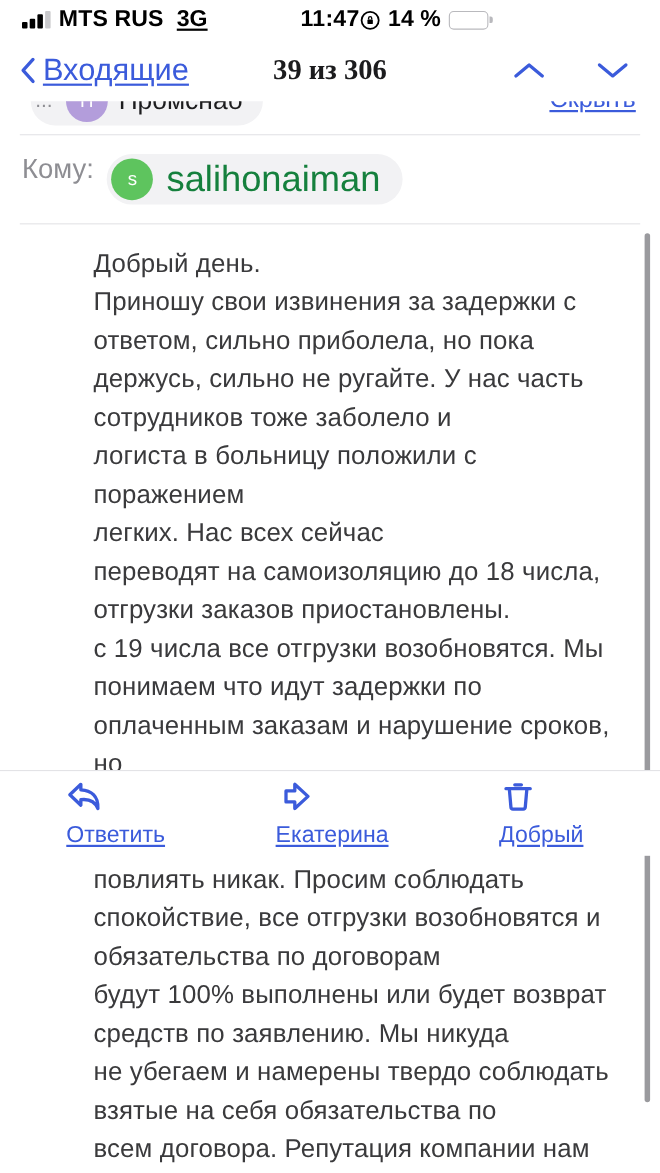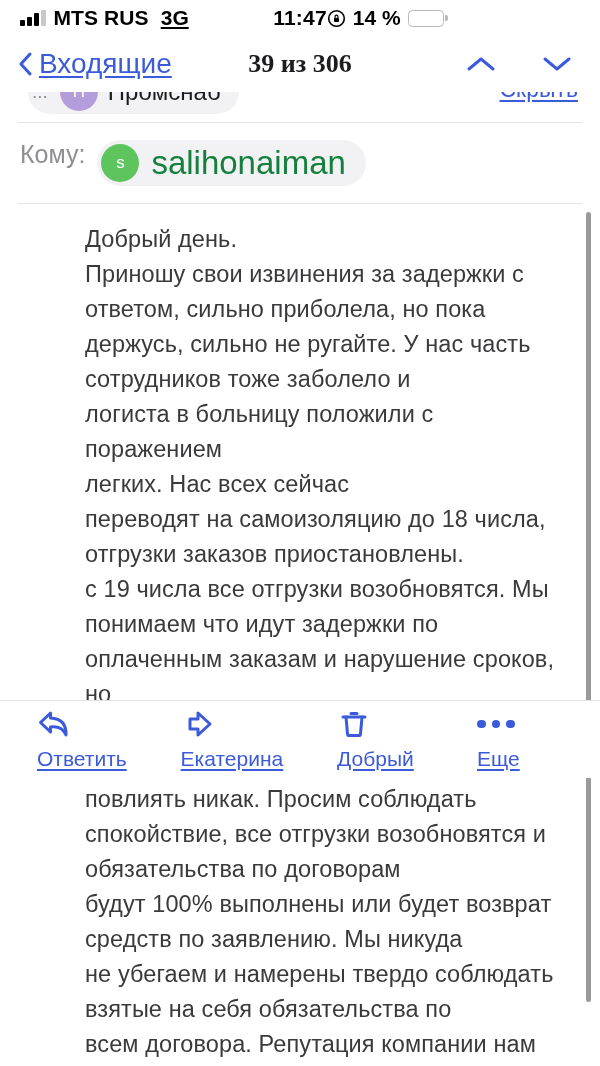--- a/index.html
+++ b/index.html
@@ -252,24 +252,16 @@
       <span class="tb-icon">
         <svg width="34" height="30" viewBox="0 0 34 30">
           <path d="M6 8 L28 8" stroke="#3b5bdb" stroke-width="3" stroke-linecap="round"></path>
           <path d="M14 4.5 L20 4.5" stroke="#3b5bdb" stroke-width="3" stroke-linecap="round"></path>
           <path d="M9 8 L10.5 25 C10.6 26 11.4 26.5 12.3 26.5 L21.7 26.5 C22.6 26.5 23.4 26 23.5 25 L25 8" fill="none" stroke="#3b5bdb" stroke-width="3" stroke-linejoin="round" stroke-linecap="round"></path>
         </svg>
       </span>
       <span class="tb-label">Добрый</span>
     </div>
 
-    <div class="tb-item">
-      <span class="dots">
-        <span></span>
-          <span></span>
-          <span></span>
-      </span>
-      <span class="tb-label">Еще</span>
-    </div>
 
   </div>
 
 </div>
 
 </body></html>

